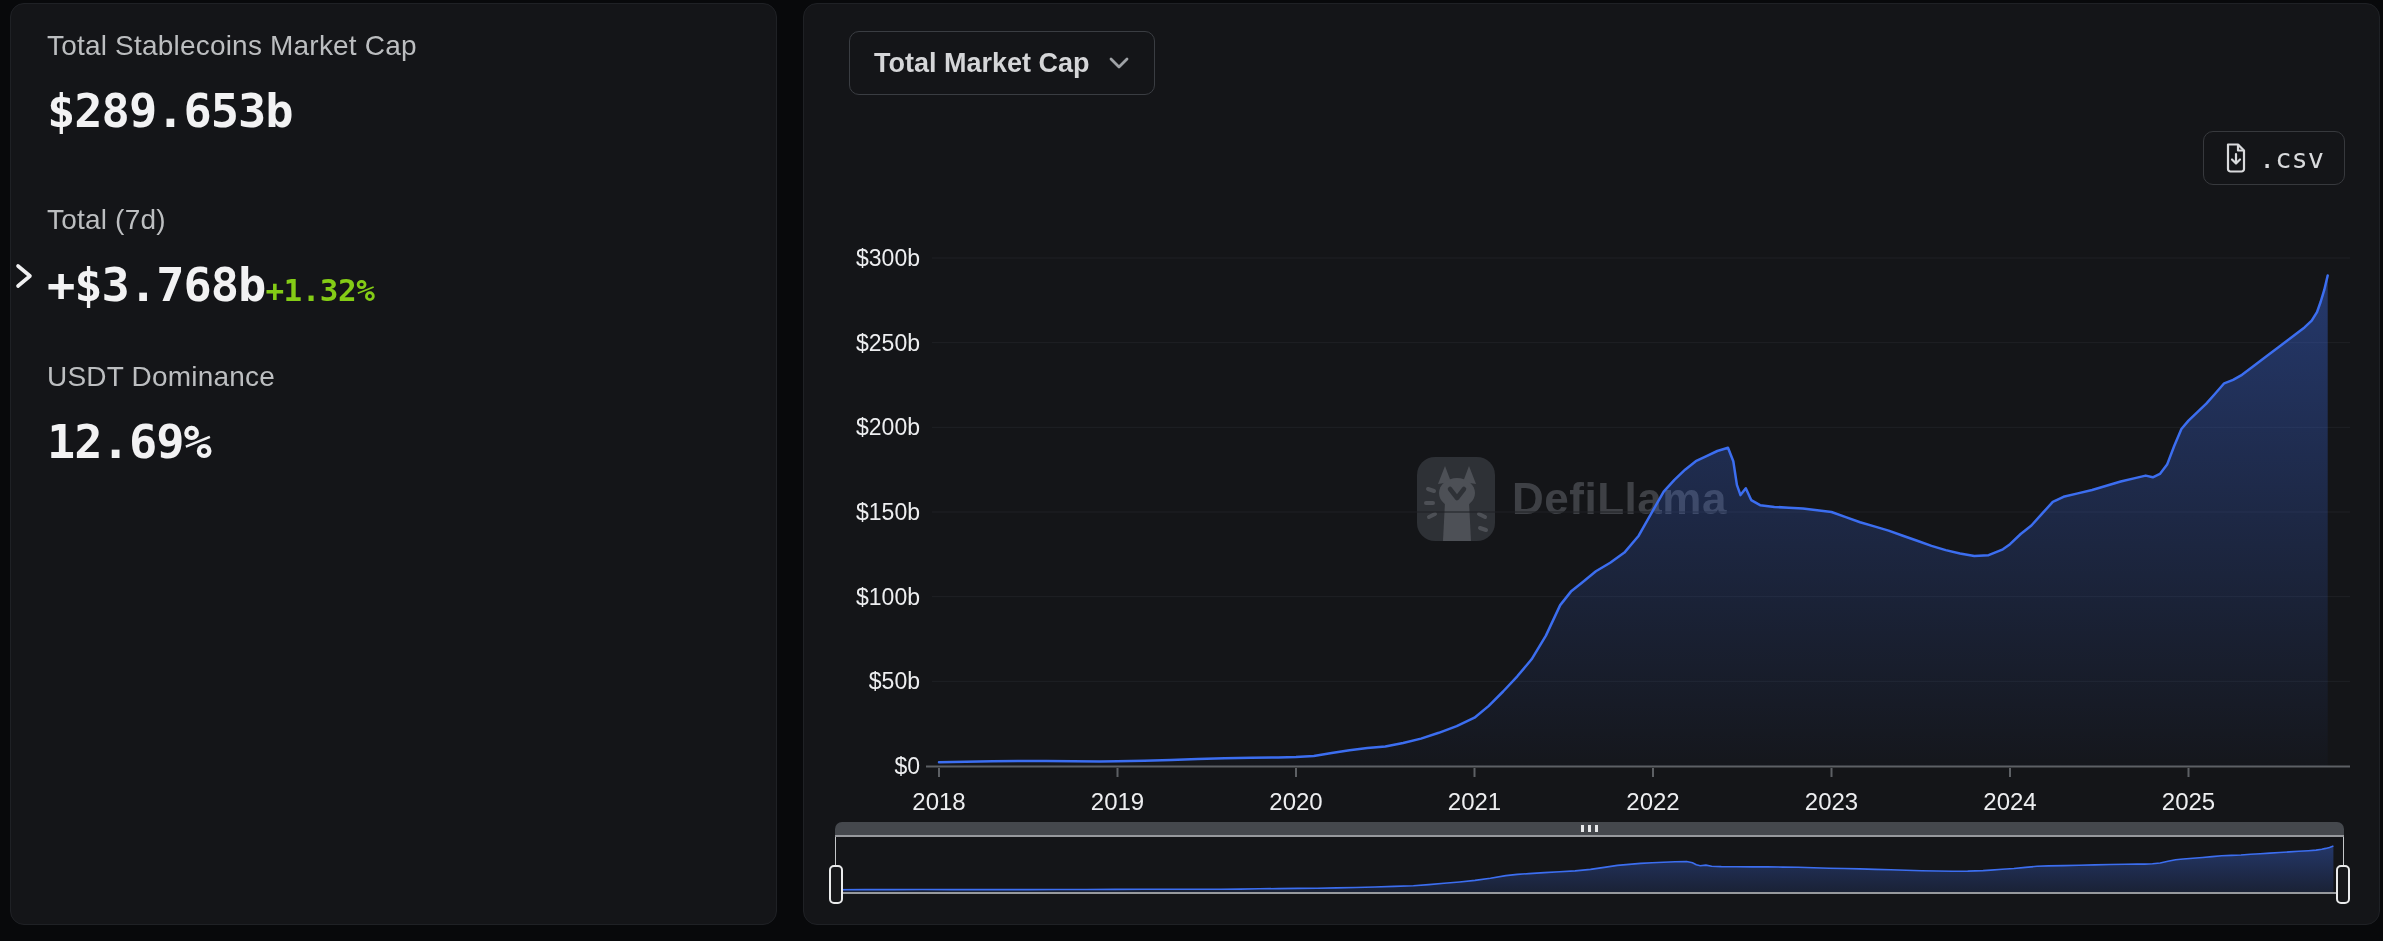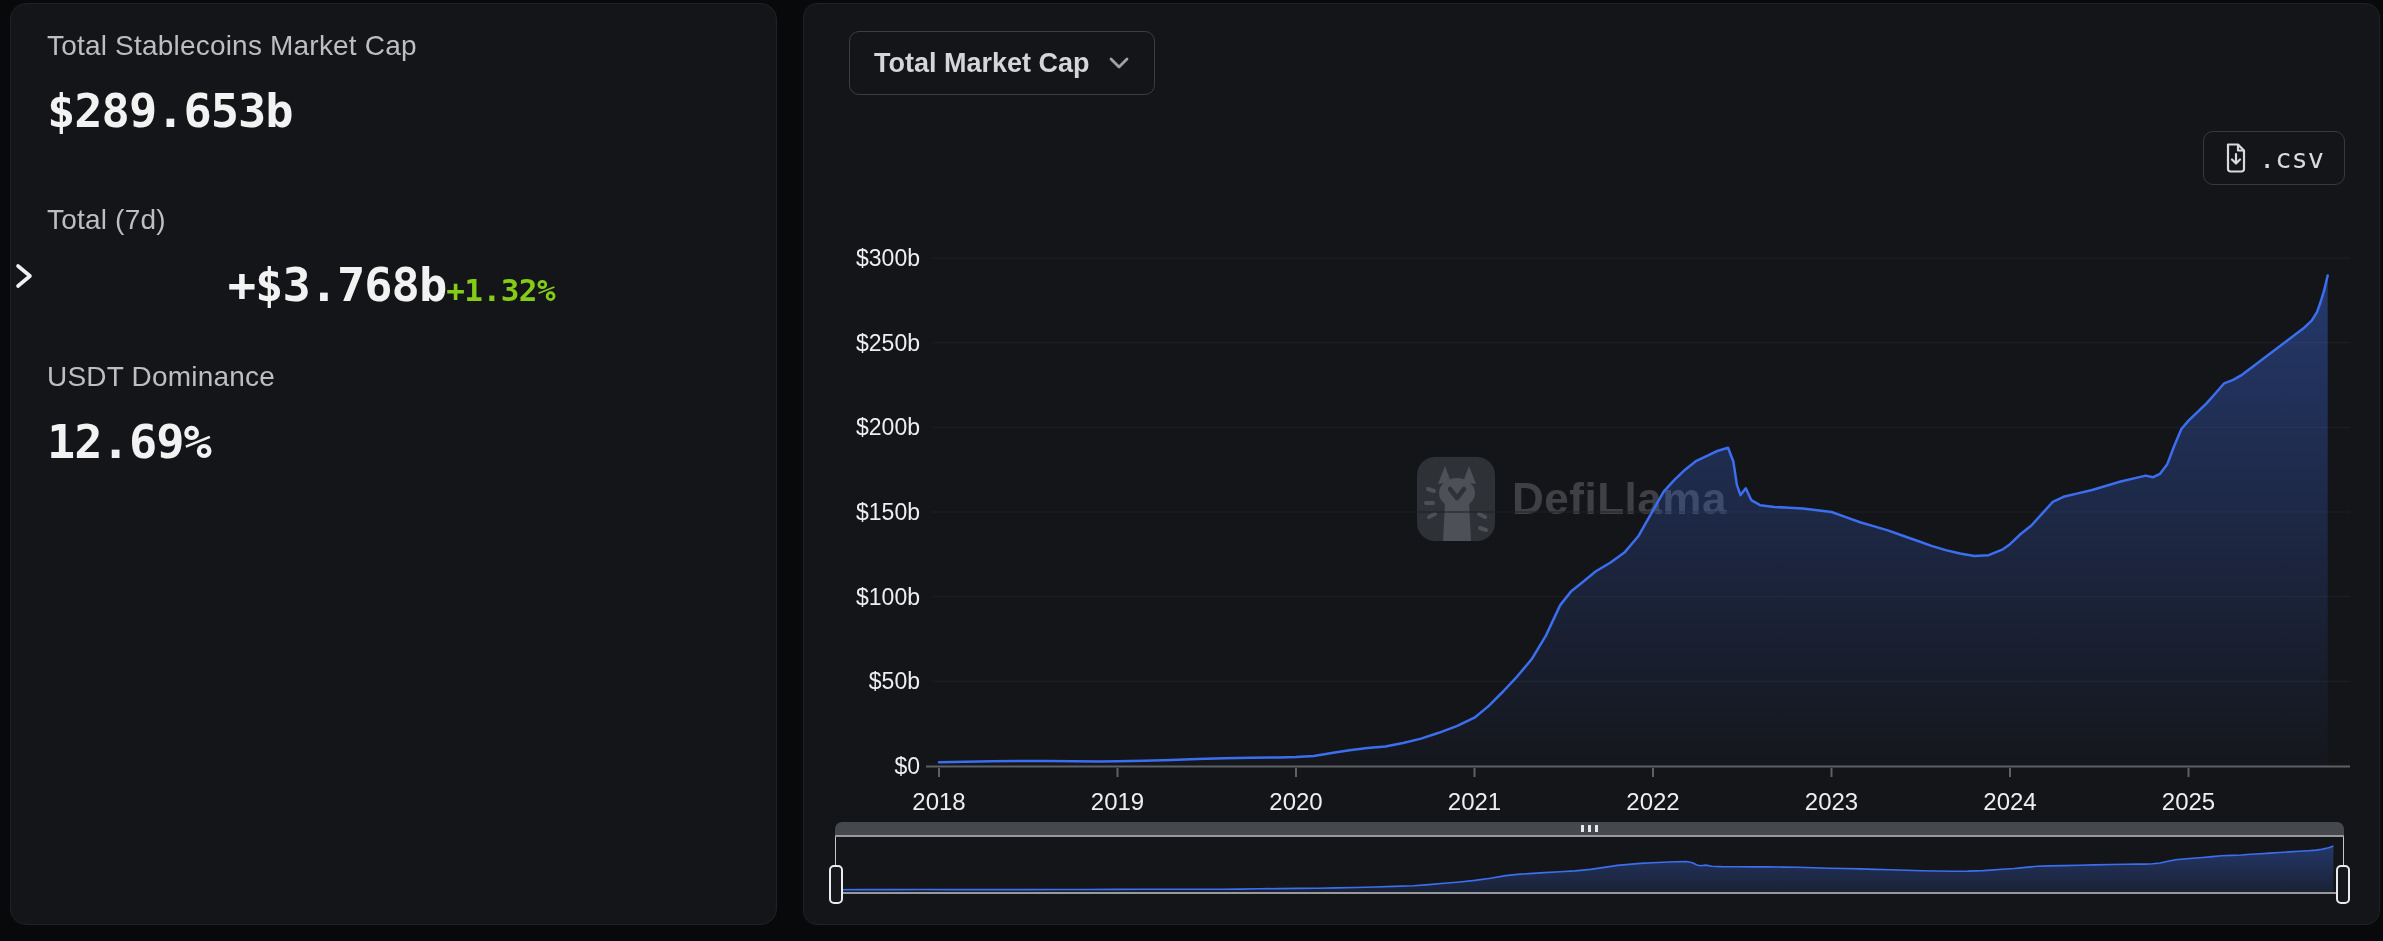--- a/index.html
+++ b/index.html
@@ -1,32 +1,32 @@
 <!DOCTYPE html>
 <html><head>
 <meta charset="utf-8">
 <style>
   * { margin:0; padding:0; box-sizing:border-box; }
   html,body { width:2383px; height:941px; background:#08090b; overflow:hidden;
               font-family:"Liberation Sans", sans-serif; }
 
   .card { position:absolute; top:3px; background:#141518; border:1px solid #1f2125;
           border-radius:14px; }
-  #stats-card { left:10px; width:767px; height:922px;border-radius:16px; }
+  #stats-card { left:10px; width:767px; height:922px; }
   #chart-card { left:790px; width:1577px; height:922px;margin-left:13px; }
 
   
   .stat { position:absolute; left:36px; right:40px; }
   .stat-label { font-size:28px; color:#bcbec0; letter-spacing:.2px; }
   .stat-value { margin-top:21px; font-family:"DejaVu Sans Mono", monospace;
                 font-weight:700; font-size:47px; color:#f2f2f3; letter-spacing:-1px; }
   #stat-mcap { top:26px; }
   #stat-change { top:200px; }
   #stat-dom { top:357px; }
-  .value-row { display:flex; align-items:baseline; justify-content:center; }
+  .value-row { display:flex; align-items:baseline; justify-content:flex-start; }
   .pct { font-family:"DejaVu Sans Mono", monospace; font-weight:700;
          font-size:31px; color:#84cc16; letter-spacing:-.5px; }
   #expand-toggle { position:absolute; left:-2px; top:252px; width:30px; height:42px;
          background:none; border:none; cursor:pointer; }
 
   
   #metric-dropdown { position:absolute; left:45px; top:27px; height:64px;
         display:flex; align-items:center; gap:18px; padding:0 24px;
         background:transparent; border:1px solid #3a3d42; border-radius:10px;
         cursor:pointer; }

